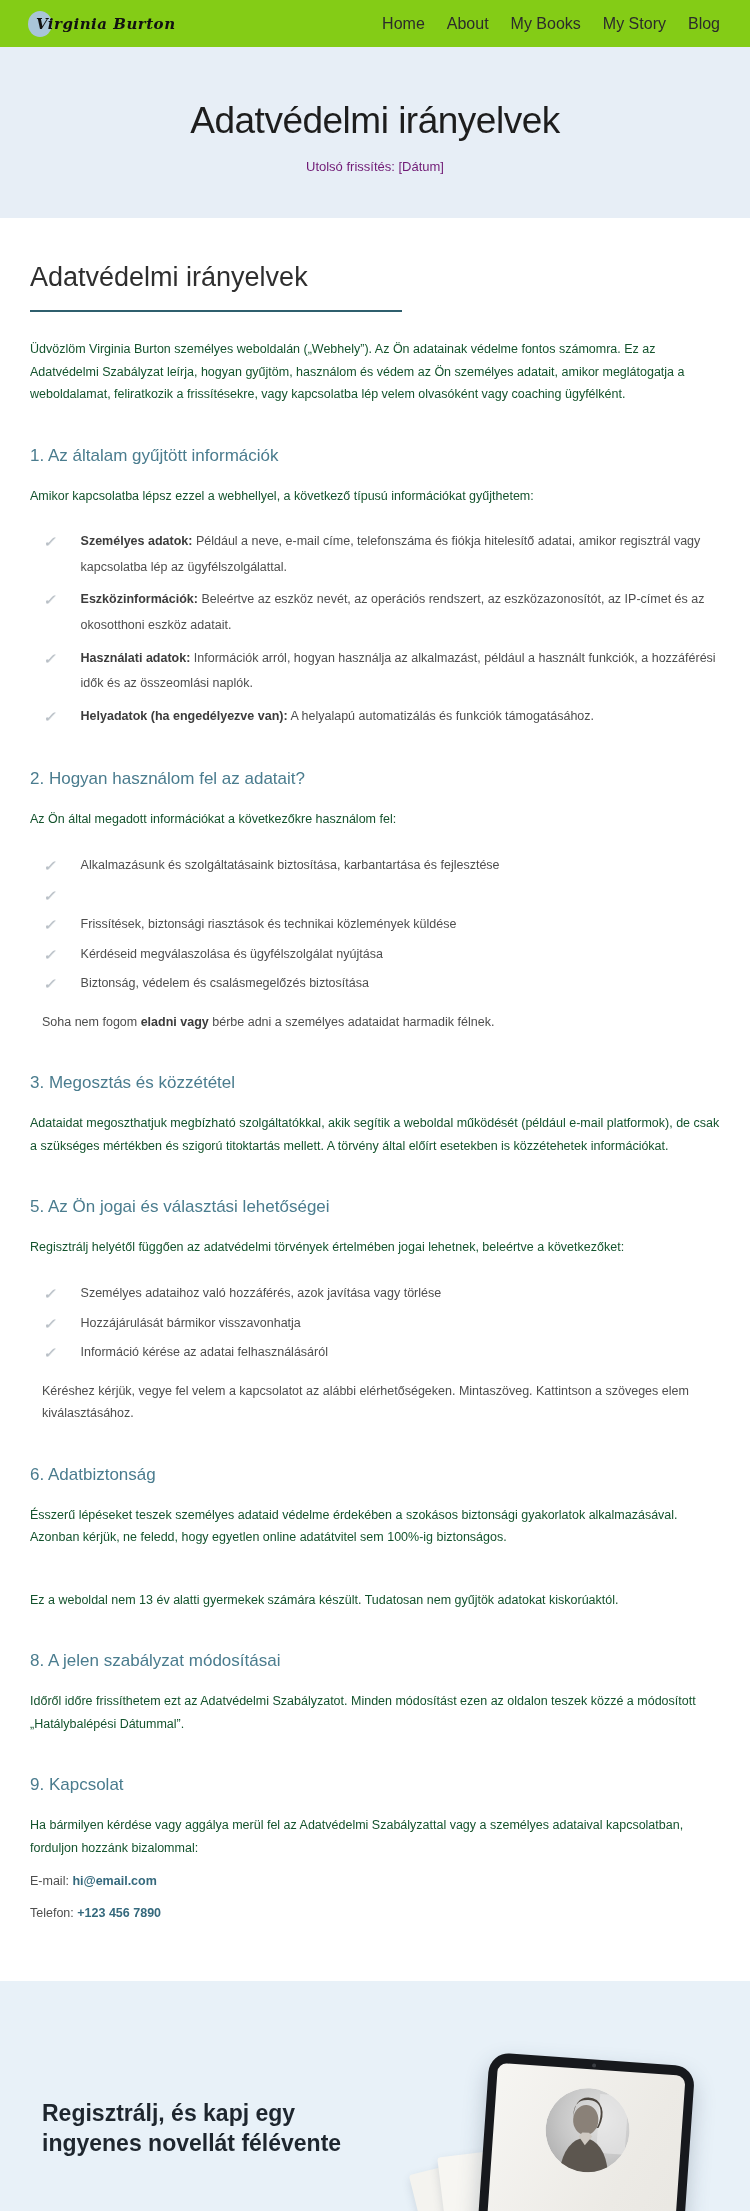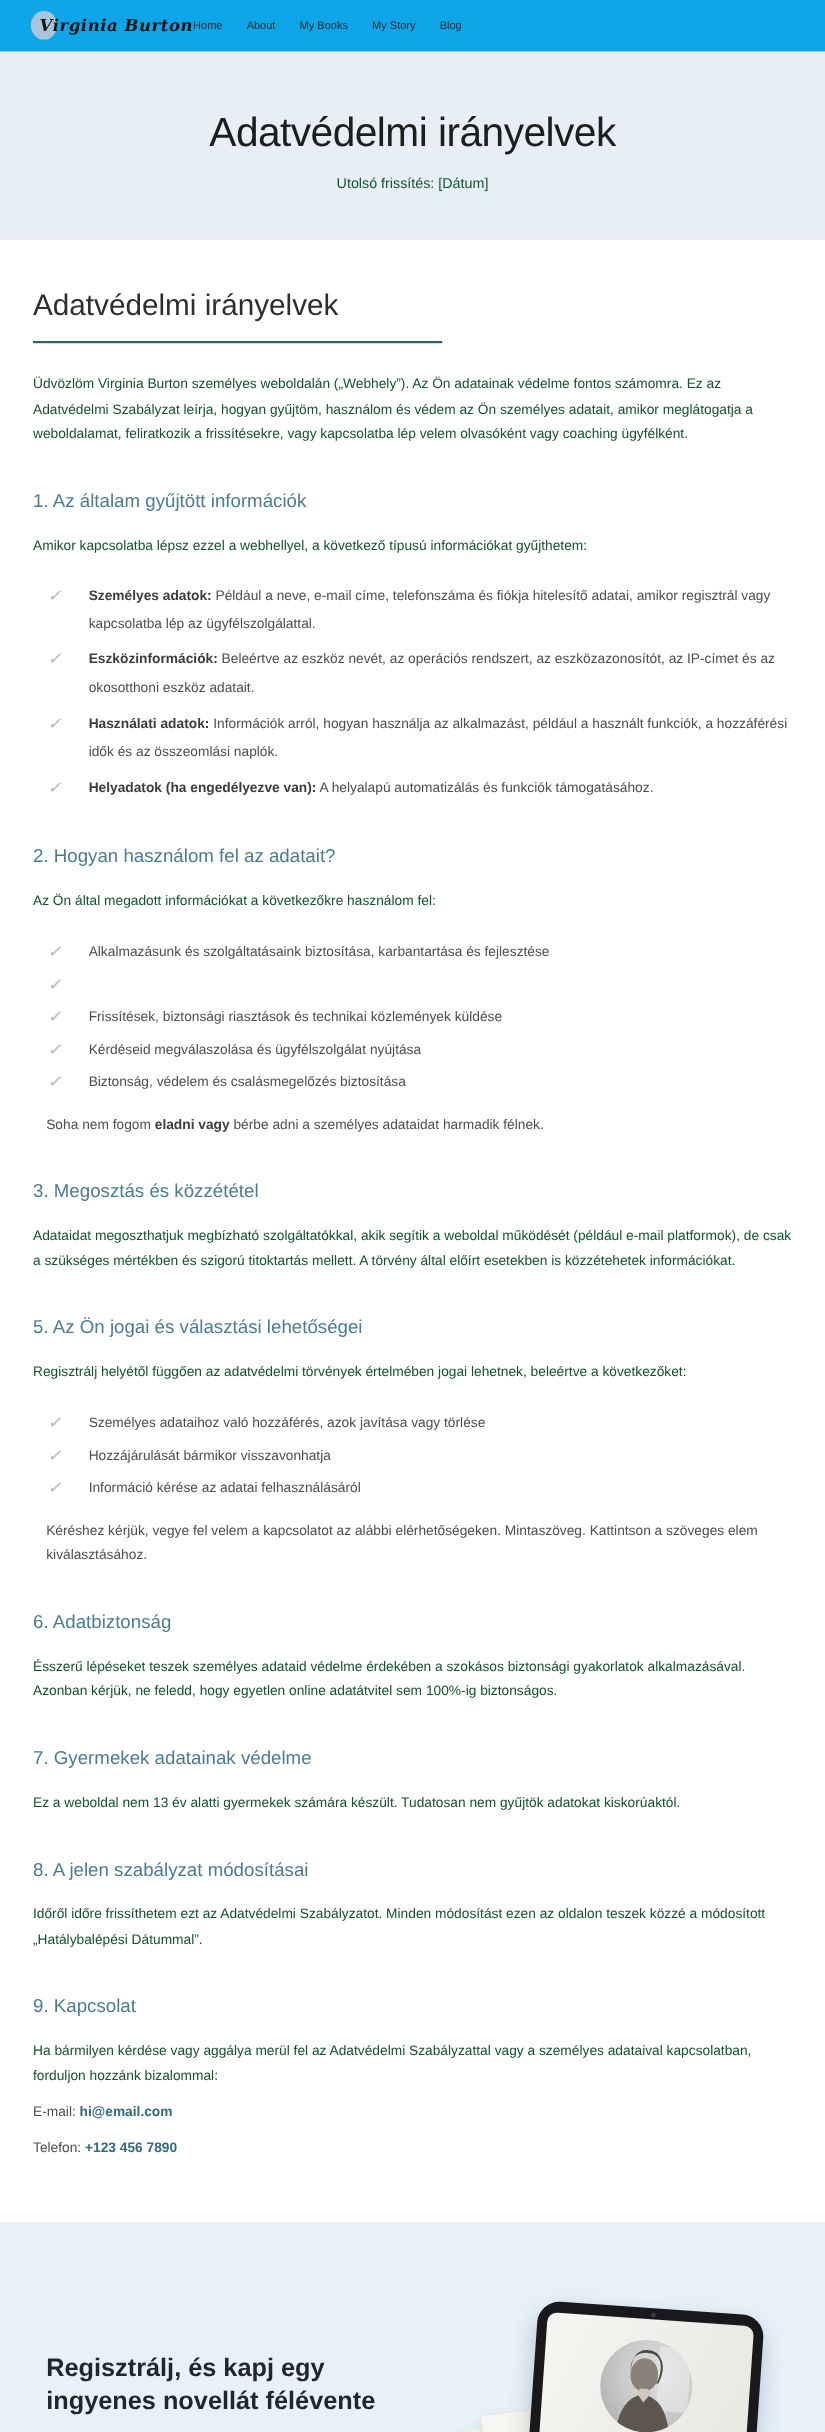--- a/index.html
+++ b/index.html
@@ -5,45 +5,45 @@
   * { box-sizing: border-box; }
   html,body { margin:0; padding:0; }
   body {
     width:750px;
     font-family:"Liberation Sans", sans-serif;
     background:#ffffff;
     color:#4e4e4e;
   }
   
   .header {
-    height:47px; background:#0ea5e9;
-    display:flex; align-items:center; justify-content:flex-start;
+    height:47px; background:#84cc16;
+    display:flex; align-items:center; justify-content:space-between;
     padding:0 30px;
   }
   .logo { position:relative; display:inline-block; padding-left:6px; }
   .logo-circle {
     position:absolute; left:-2px; top:-4px; width:24px; height:26px;
     border-radius:50%; background:#a9c5d9;
   }
   .logo-text {
     position:relative; font-family:"DejaVu Serif", serif; font-style:italic;
     font-weight:700; font-size:15px; color:#111; letter-spacing:.5px;
   }
   .nav { display:flex; gap:22px; }
   .nav a {
-    font-size:10px; color:#2b2b2b; text-decoration:none; cursor:pointer;
+    font-size:16px; color:#2b2b2b; text-decoration:none; cursor:pointer;
   }
   
   .hero {
     background:#e7eef6; text-align:center; padding:53px 20px 44px;
   }
   .hero h1 {
     margin:0; font-size:37px; font-weight:400; color:#1d1d1d; letter-spacing:-.5px;
   }
-  .hero p { margin:17px 0 0; font-size:13px; color:#14532d; }
+  .hero p { margin:17px 0 0; font-size:13px; color:#701a75; }
   
   .content { background:#ffffff; padding:44px 30px 58px; }
   .content-title { margin:0; font-size:27px; font-weight:400; color:#2e2e2e; }
   .title-rule { width:372px; height:2px; background:#2f5f6d; margin-top:17px; }
   .para { font-size:12.5px; line-height:1.8; color:#14532d; margin:26px 0 0; }
   .section { margin-top:40px; }
   .section h3 { margin:0; font-size:17px; font-weight:400; color:#4a7c8e; }
   .section .para { margin-top:19px; }
   .checklist { list-style:none; margin:22px 0 0; padding:0 0 0 14px; }
   .checklist li {
@@ -199,21 +199,20 @@
     </ul>
     <p class="outro">Kéréshez kérjük, vegye fel velem a kapcsolatot az alábbi elérhetőségeken. Mintaszöveg. Kattintson a szöveges elem kiválasztásához.</p>
   </div>
 
   <div class="section">
     <h3>6. Adatbiztonság</h3>
     <p class="para">Ésszerű lépéseket teszek személyes adataid védelme érdekében a szokásos biztonsági gyakorlatok alkalmazásával. Azonban kérjük, ne feledd, hogy egyetlen online adatátvitel sem 100%-ig biztonságos.</p>
   </div>
 
   <div class="section">
-    <h3>7. Gyermekek adatainak védelme</h3>
     <p class="para">Ez a weboldal nem 13 év alatti gyermekek számára készült. Tudatosan nem gyűjtök adatokat kiskorúaktól.</p>
   </div>
 
   <div class="section">
     <h3>8. A jelen szabályzat módosításai</h3>
     <p class="para">Időről időre frissíthetem ezt az Adatvédelmi Szabályzatot. Minden módosítást ezen az oldalon teszek közzé a módosított „Hatálybalépési Dátummal”.</p>
   </div>
 
   <div class="section">
     <h3>9. Kapcsolat</h3>

